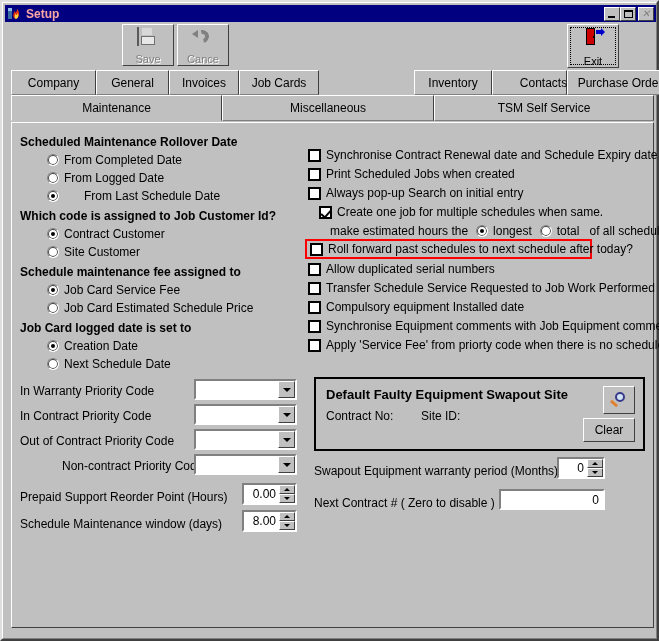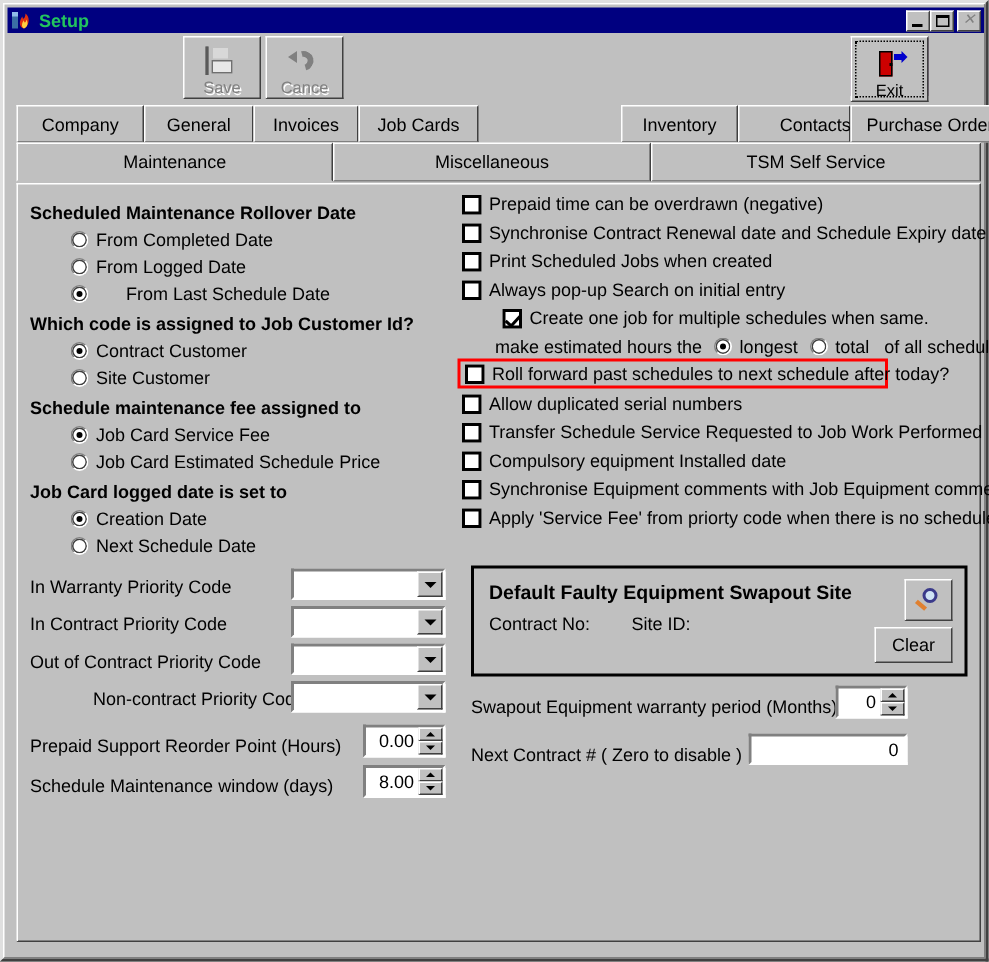--- a/index.html
+++ b/index.html
@@ -34,21 +34,21 @@
     width: 651px; height: 17px;
     background: #000080;
     display: flex; align-items: center;
     padding: 0 2px 0 2px;
   }
   .title-icon {
     width: 16px; height: 15px;
     position: relative; margin-right: 3px; flex: 0 0 auto;
   }
   .title-text {
-    color: #22c55e;
+    color: #fca5a5;
     font-size: 12px; font-weight: bold;
     letter-spacing: 0px;
     flex: 1 1 auto;
     line-height: 14px;
   }
   .title-btns { display: flex; gap: 0px; flex: 0 0 auto; align-items: center; }
   .tbtn {
     width: 16px; height: 14px;
     background: #c0c0c0;
     border-top: 1px solid #ffffff;
@@ -71,21 +71,21 @@
   }
   .tool-btn {
     position: absolute;
     width: 52px; height: 42px;
     background: #c0c0c0;
     border-top: 1px solid #ffffff;
     border-left: 1px solid #ffffff;
     border-right: 1px solid #404040;
     border-bottom: 1px solid #404040;
     display: flex; flex-direction: column;
-    align-items: center; justify-content: flex-end;
+    align-items: center; justify-content: space-between;
     padding-top: 3px;
   }
   .tool-btn .ico { height: 20px; width: 22px; position: relative; }
   .tool-btn .lbl {
     font-size: 11px; line-height: 12px; margin-top: 1px;
   }
   .lbl.disabled { color: #808080; text-shadow: 1px 1px 0 #ffffff; }
   .lbl.enabled { color: #000000; }
   .focus-ring {
     position: absolute; left: 2px; top: 2px; right: 2px; bottom: 2px;
@@ -470,37 +470,33 @@
       <span class="arrows">
         <span class="ab">
               <i class="up-gl"></i>
             </span>
         <span class="ab">
               <i class="dn-gl"></i>
             </span>
       </span>
     </div>
 
-    <div class="opt-row" style="left:296px; top:6px;">
-      <span class="cbx"></span>
-      <span>Prepaid time can be overdrawn (negative)</span>
-    </div>
     <div class="opt-row" style="left:296px; top:25px;">
       <span class="cbx"></span>
       <span>Synchronise Contract Renewal date and Schedule Expiry date</span>
     </div>
     <div class="opt-row" style="left:296px; top:44px;">
       <span class="cbx"></span>
       <span>Print Scheduled Jobs when created</span>
     </div>
     <div class="opt-row" style="left:296px; top:63px;">
       <span class="cbx"></span>
       <span>Always pop-up Search on initial entry</span>
     </div>
-    <div class="opt-row" style="left:296px; top:82px;padding-left:27px;">
+    <div class="opt-row" style="left:280px; top:82px;padding-left:27px;">
       <span class="cbx on"></span>
       <span>Create one job for multiple schedules when same.</span>
     </div>
 
     <div class="opt-row" style="left:318px; top:101px;">
       <span>make estimated hours the</span>
       <span style="width:8px"></span>
       <span class="radio on"></span>
       <span>longest</span>
       <span style="width:8px"></span>

